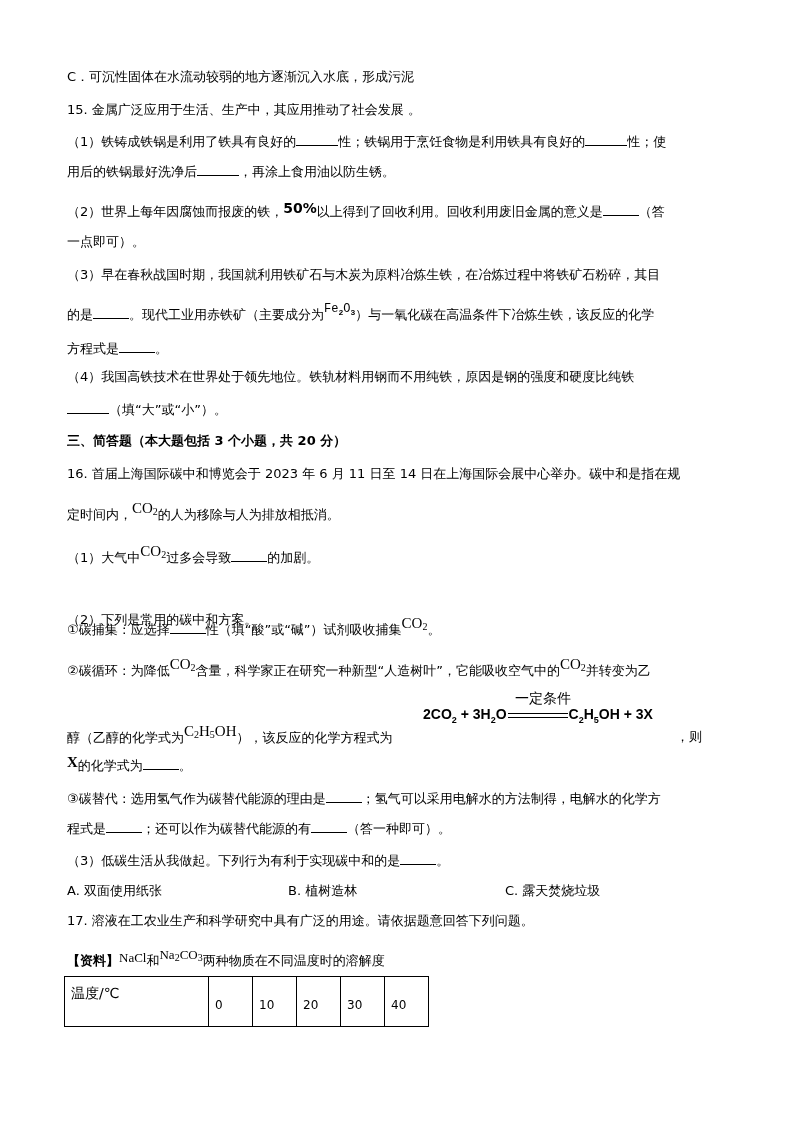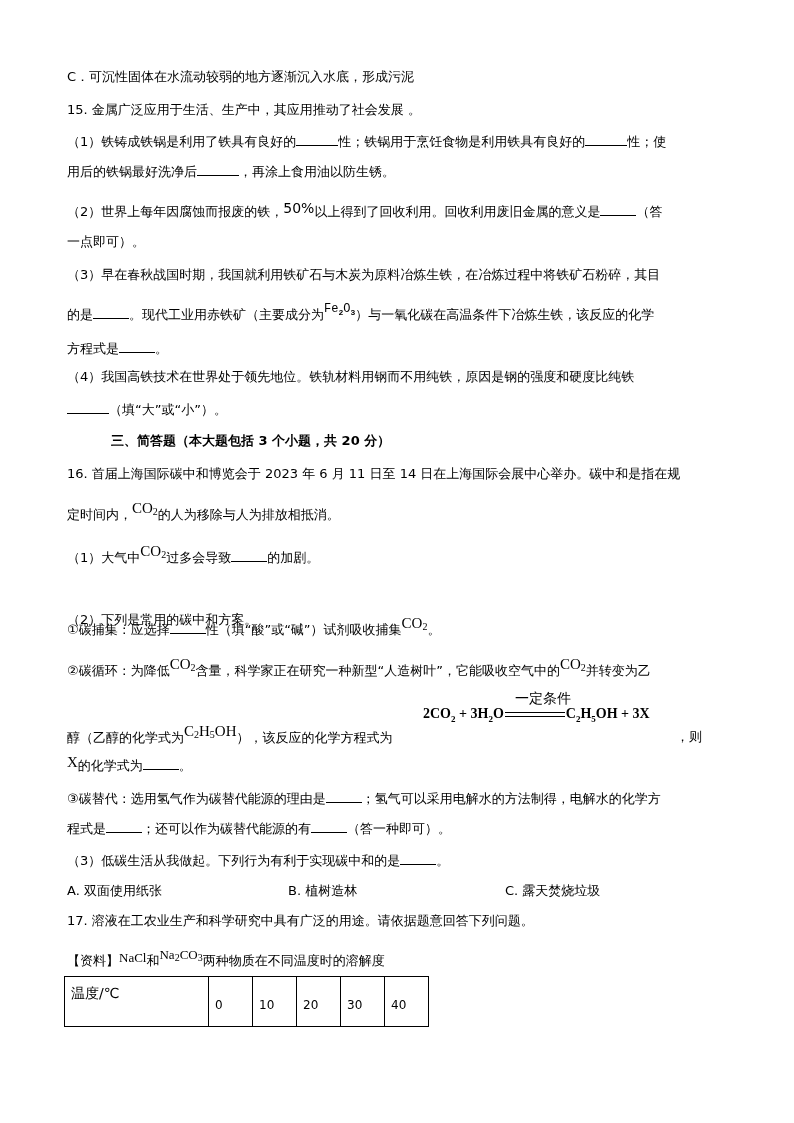--- a/index.html
+++ b/index.html
@@ -3,27 +3,27 @@
 <meta charset="utf-8">
 <style>
   html, body { margin:0; padding:0; background:#ffffff; }
   body { width:794px; height:1123px; position:relative; overflow:hidden;
          font-family:"DejaVu Sans", "Liberation Sans", sans-serif; font-size:13px; color:#000; }
   .line { position:absolute; left:67px; white-space:nowrap; line-height:16px; }
   .blank { display:inline-block; border-bottom:1px solid #000; height:12px; vertical-align:baseline; }
   .b42 { width:42px; } .b36 { width:36px; }
   .chem { font-family:"Liberation Serif","DejaVu Serif",serif; font-weight:normal; font-size:15px; position:relative; top:-6px; }
   .chem sub { font-size:10px; vertical-align:-2px; }
-  .bold { font-weight:normal; }
-  .sect { font-weight:bold;margin-left:44px; }
+  .bold { font-weight:bold; }
+  .sect { font-weight:bold; }
   .fe2o3 { font-family:"Liberation Mono","DejaVu Sans Mono",monospace; font-size:12px; position:relative; top:-7px; }
   .fe2o3 sub { font-size:8px; font-weight:bold; }
   .equation { position:absolute; left:423px; top:690px; width:190px; }
   .eq-cond { position:absolute; left:92px; top:0; font-size:14px; }
-  .eq-body { position:absolute; left:0; top:16px; font-family:Liberation Serif, serif; font-weight:bold; font-size:14px; white-space:nowrap; }
+  .eq-body { position:absolute; left:0; top:16px; font-family:Liberation Sans, sans-serif; font-weight:bold; font-size:14px; white-space:nowrap; }
   .eq-body sub { font-size:9px; }
   .eq-arrow { display:inline-block; width:60px; height:3px; border-top:1px solid #000; border-bottom:1px solid #000; vertical-align:middle; margin:0 1px; }
   table.data { position:absolute; left:64px; top:976px; border-collapse:collapse; }
   table.data td { border:1px solid #000; height:41px; padding:0 0 0 6px; font-size:12px; vertical-align:middle; }
   table.data td.head { width:137px; font-size:14px; vertical-align:top; padding-top:8px; }
   table.data td.val { width:37px; padding-top:6px; }
   .opt { position:absolute; white-space:nowrap; }
 </style>
 </head>
 <body>

